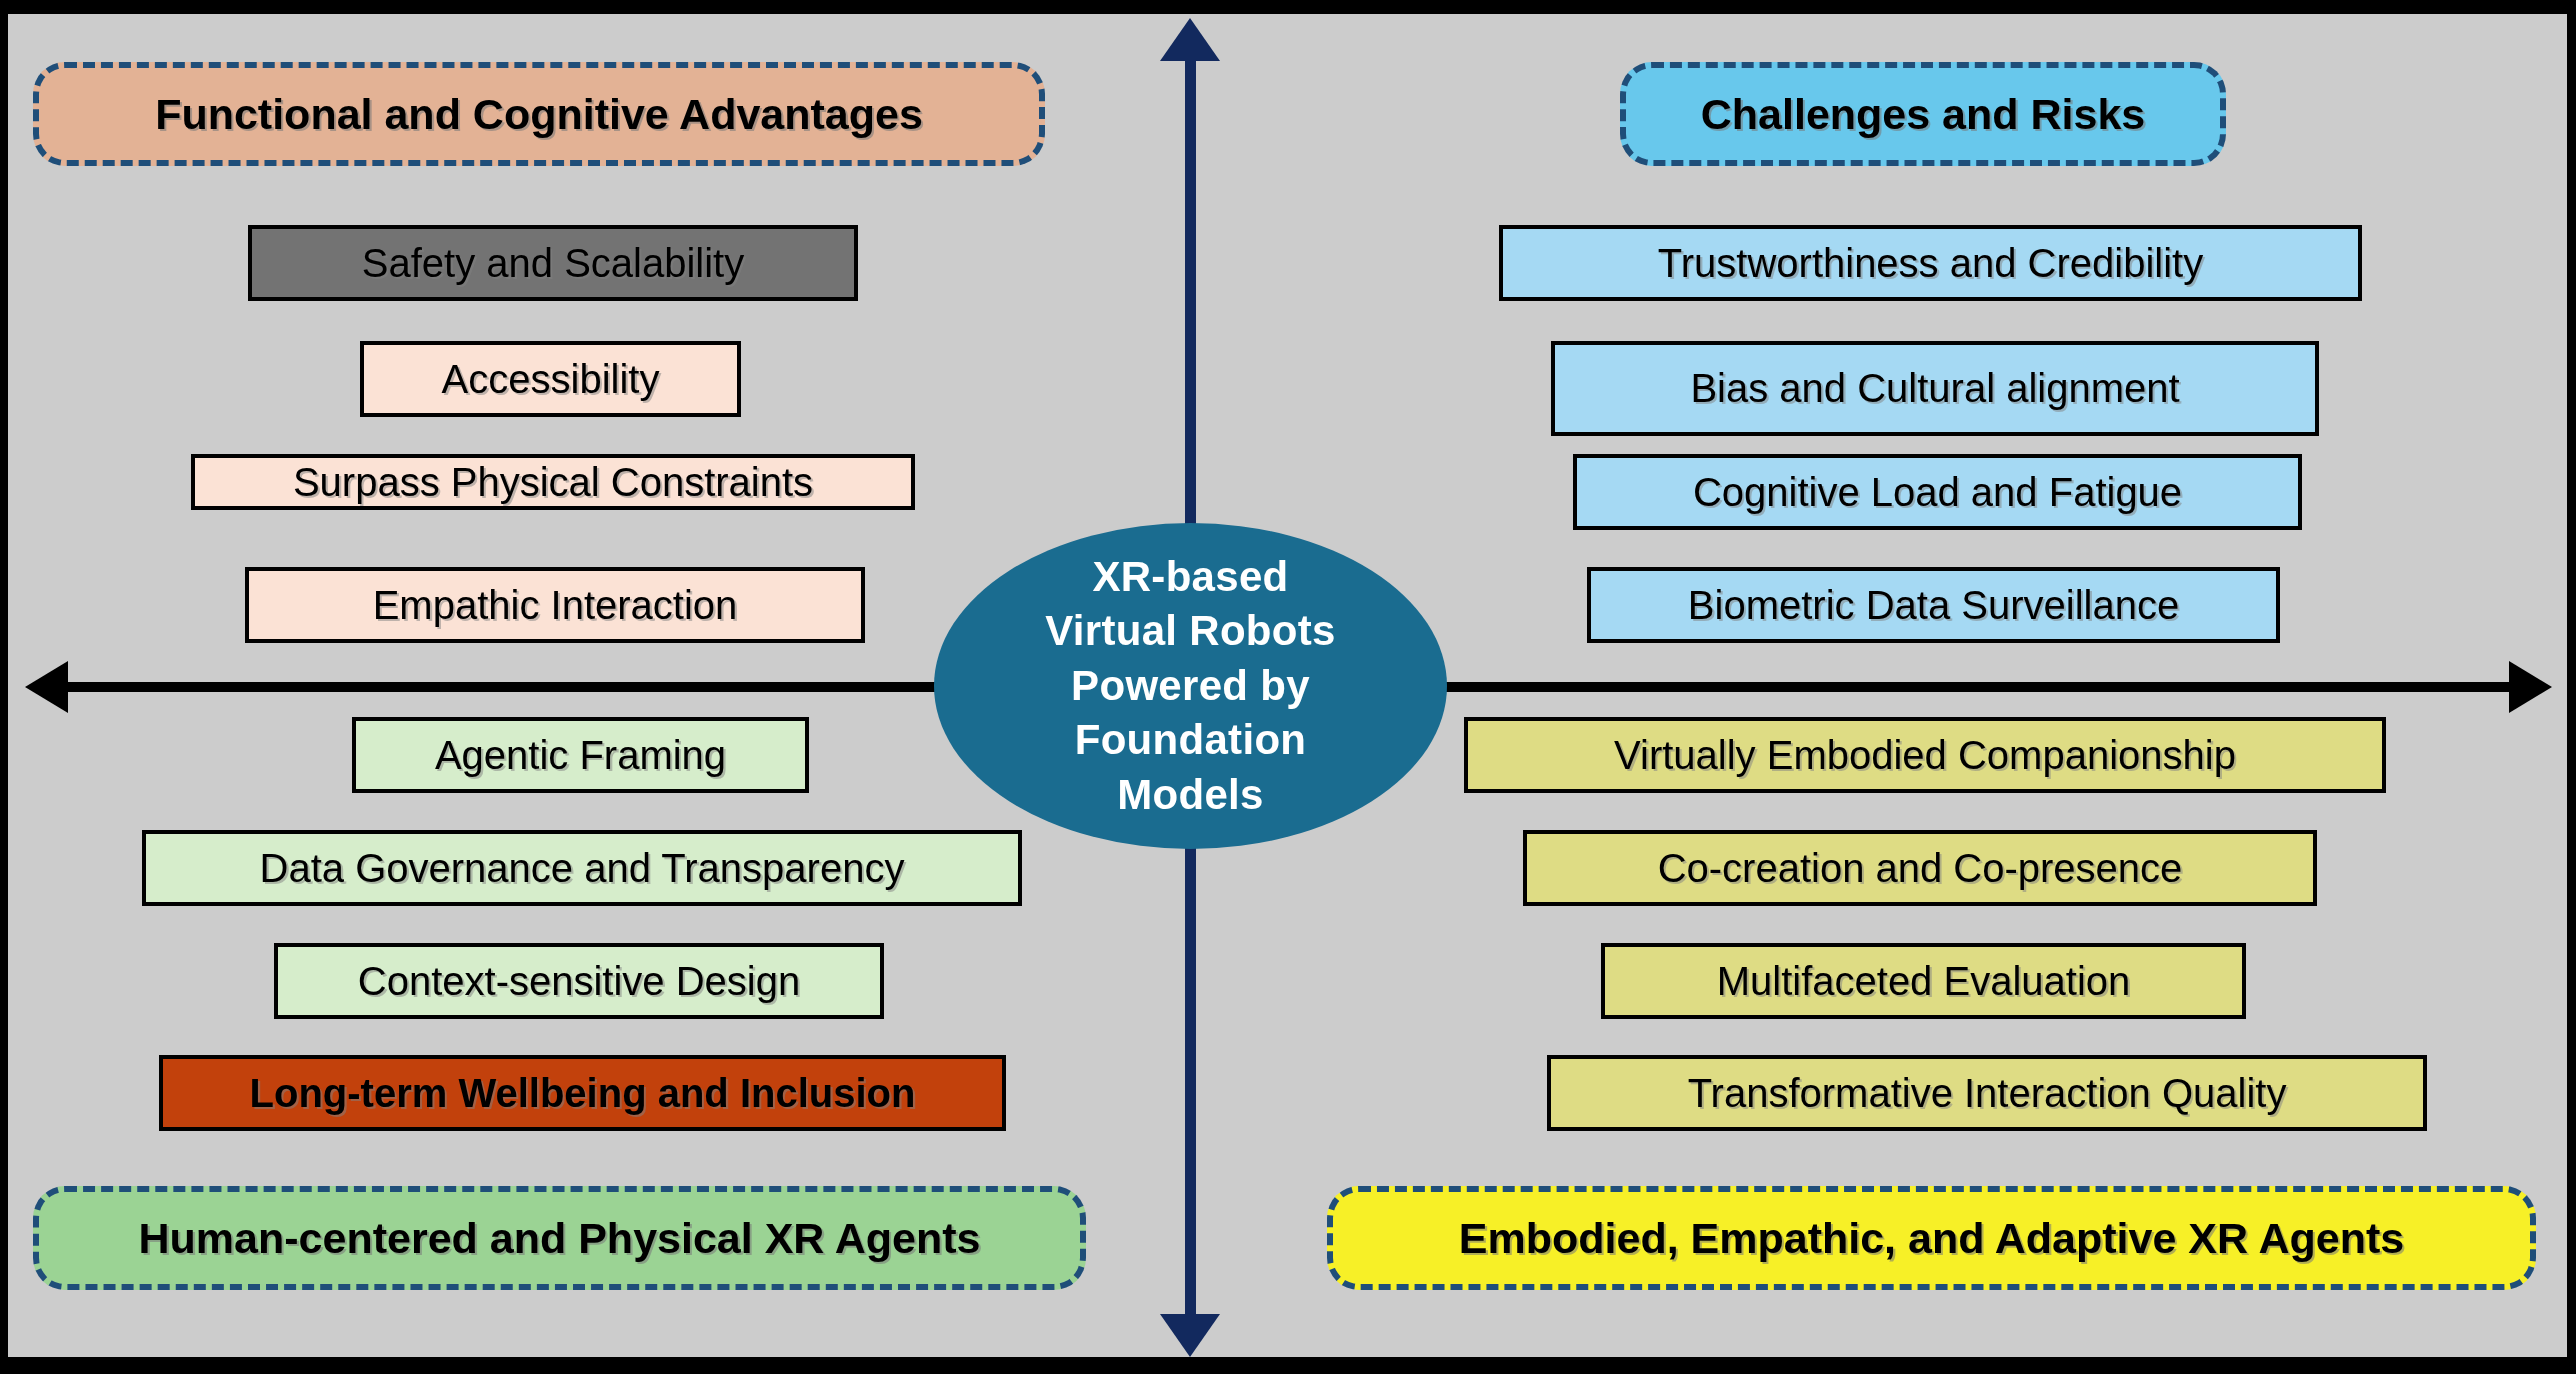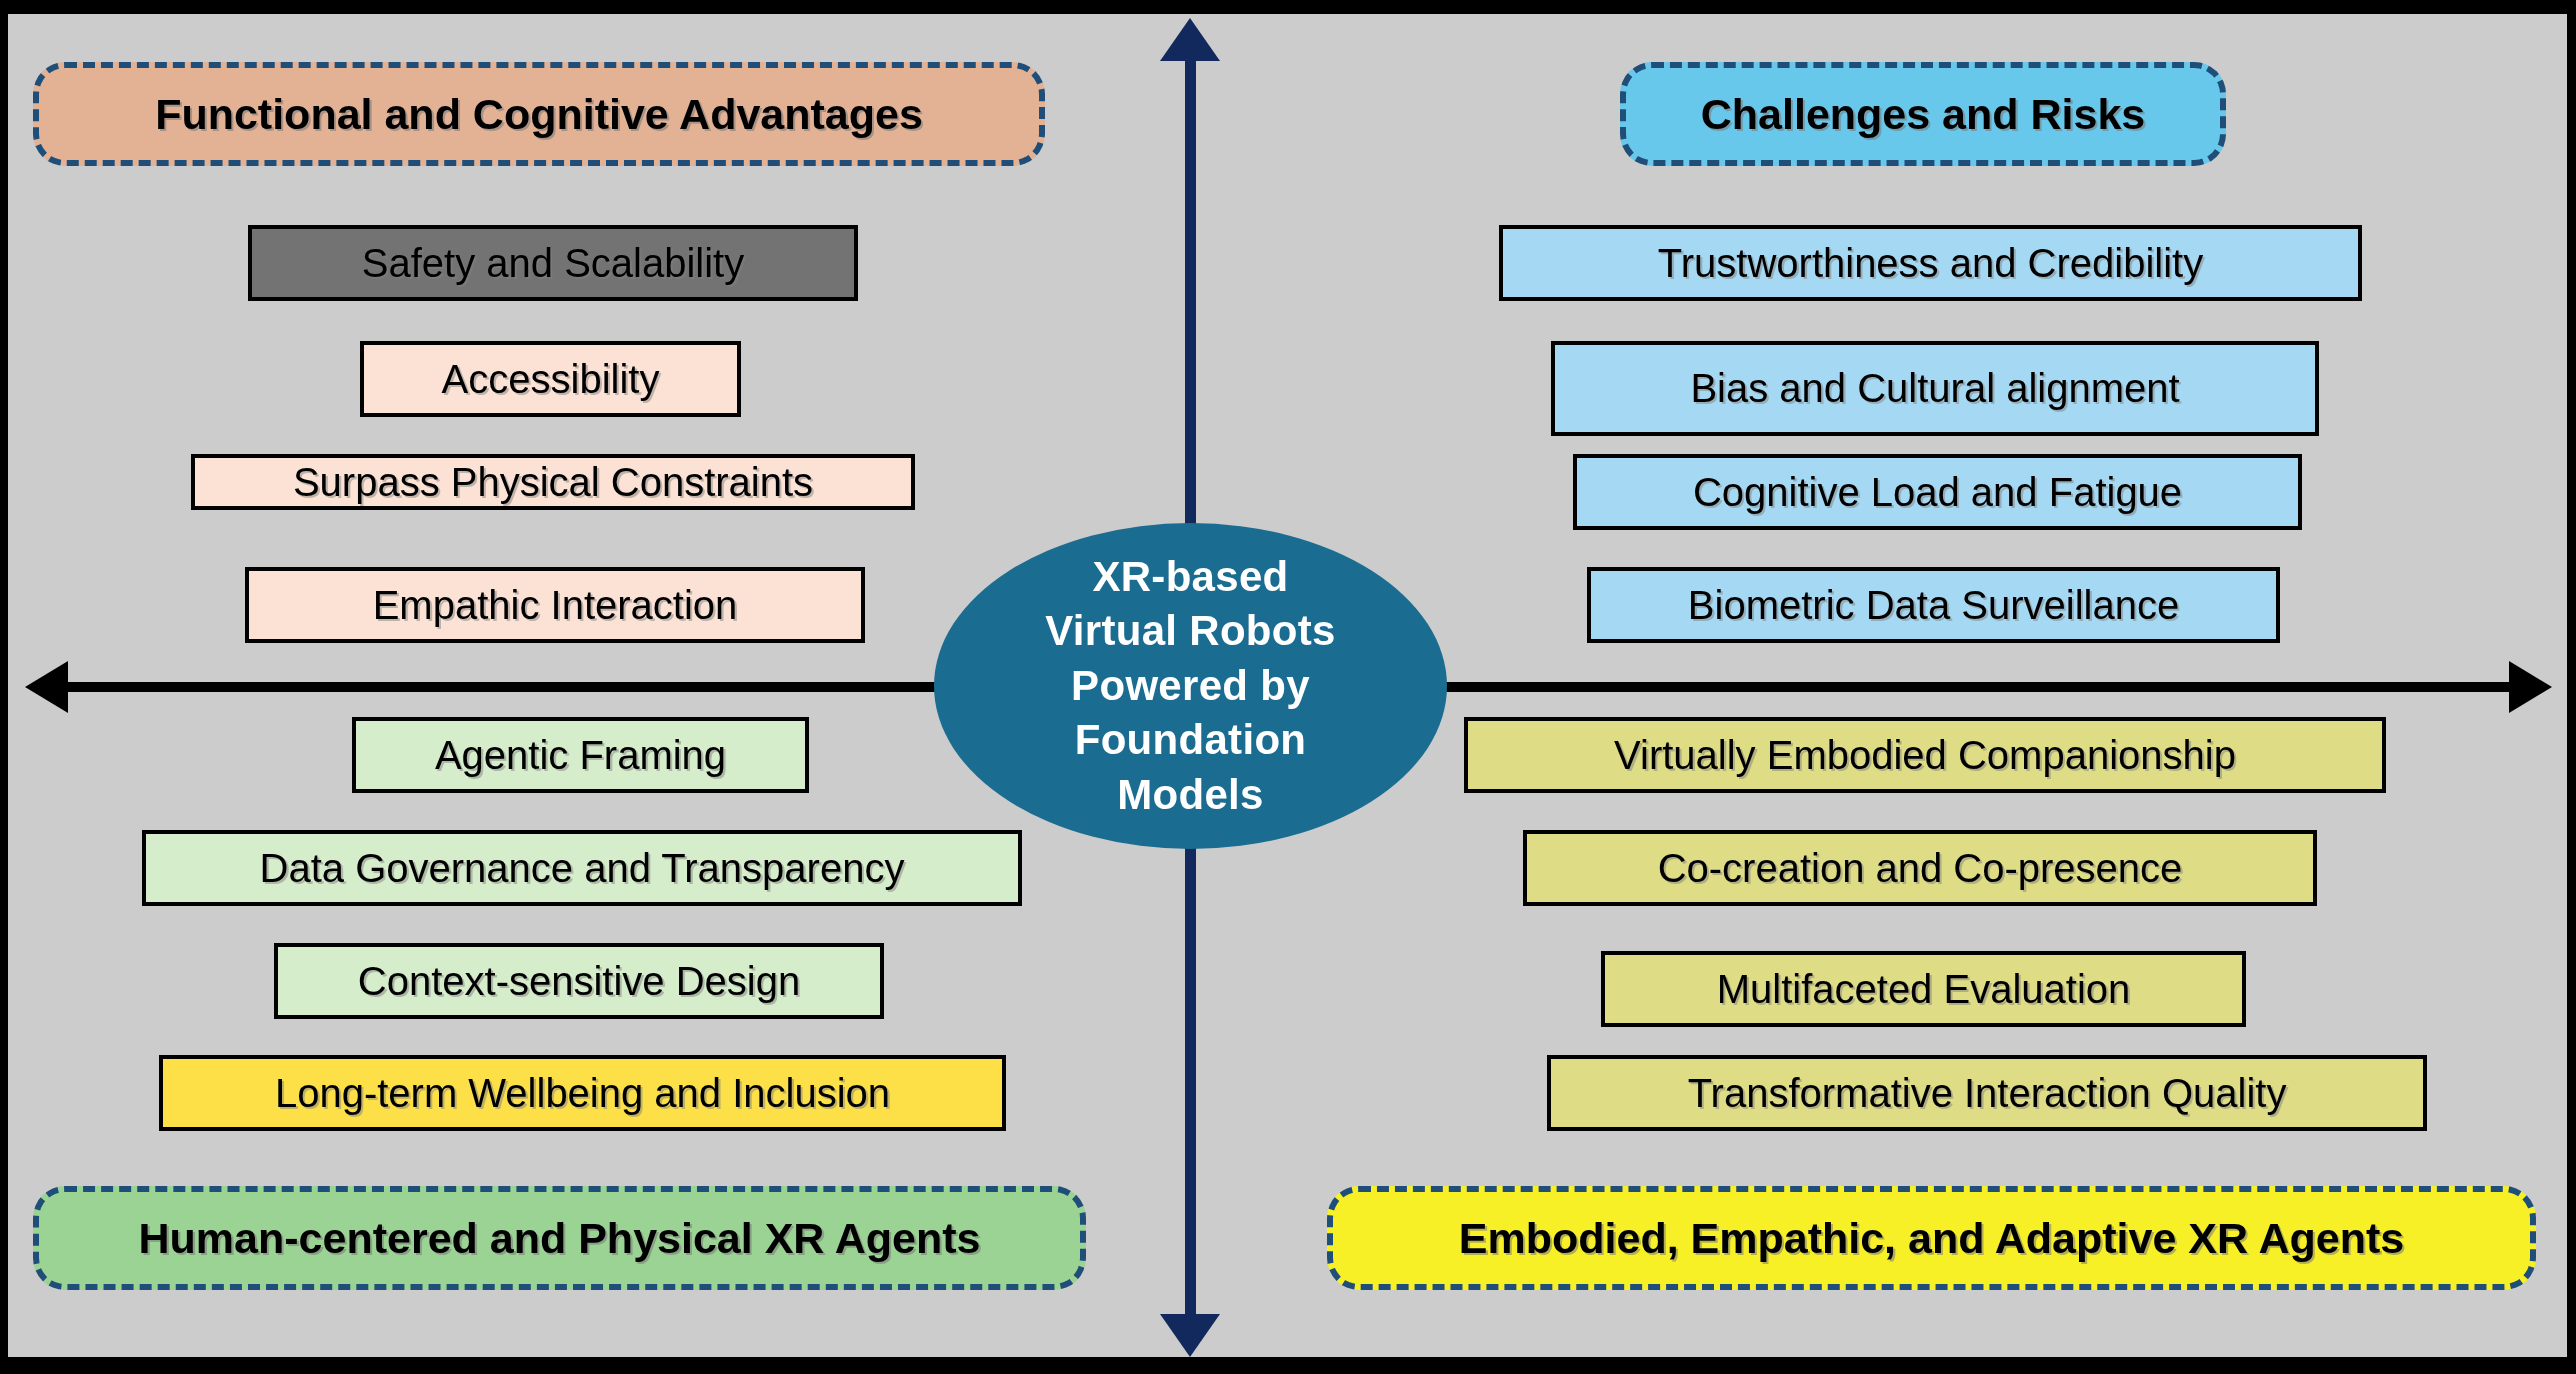--- a/index.html
+++ b/index.html
@@ -93,35 +93,35 @@
 
   <div class="node" style="left:352px;top:717px;width:457px;height:76px;background:#D6EDCB;">
     <span style="font-size:40px;">Agentic Framing</span>
   </div>
   <div class="node" style="left:142px;top:830px;width:880px;height:76px;background:#D6EDCB;">
     <span style="font-size:40px;">Data Governance and Transparency</span>
   </div>
   <div class="node" style="left:274px;top:943px;width:610px;height:76px;background:#D6EDCB;">
     <span style="font-size:40px;">Context-sensitive Design</span>
   </div>
-  <div class="node" style="left:159px;top:1055px;width:847px;height:76px;background:#fde047;">
+  <div class="node" style="left:159px;top:1055px;width:847px;height:76px;background:#c2410c;font-weight:bold;">
     <span style="font-size:40px;">Long-term Wellbeing and Inclusion</span>
   </div>
 
   <div class="banner" style="left:33px;top:1186px;width:1053px;height:104px;background:#9BD394;">
     <span style="font-size:43px;">Human-centered and Physical XR Agents</span>
   </div>
 
   <div class="node" style="left:1464px;top:717px;width:922px;height:76px;background:#DEDC84;">
     <span style="font-size:40px;">Virtually Embodied Companionship</span>
   </div>
   <div class="node" style="left:1523px;top:830px;width:794px;height:76px;background:#DEDC84;">
     <span style="font-size:40px;">Co-creation and Co-presence</span>
   </div>
-  <div class="node" style="left:1601px;top:943px;width:645px;height:76px;background:#DEDC84;margin-top:8px;">
+  <div class="node" style="left:1601px;top:943px;width:645px;height:76px;background:#DEDC84;">
     <span style="font-size:40px;">Multifaceted Evaluation</span>
   </div>
   <div class="node" style="left:1547px;top:1055px;width:880px;height:76px;background:#DEDC84;">
     <span style="font-size:40px;">Transformative Interaction Quality</span>
   </div>
 
   <div class="banner" style="left:1327px;top:1186px;width:1209px;height:104px;background:#F7F027;">
     <span style="font-size:43px;">Embodied, Empathic, and Adaptive XR Agents</span>
   </div>
 

